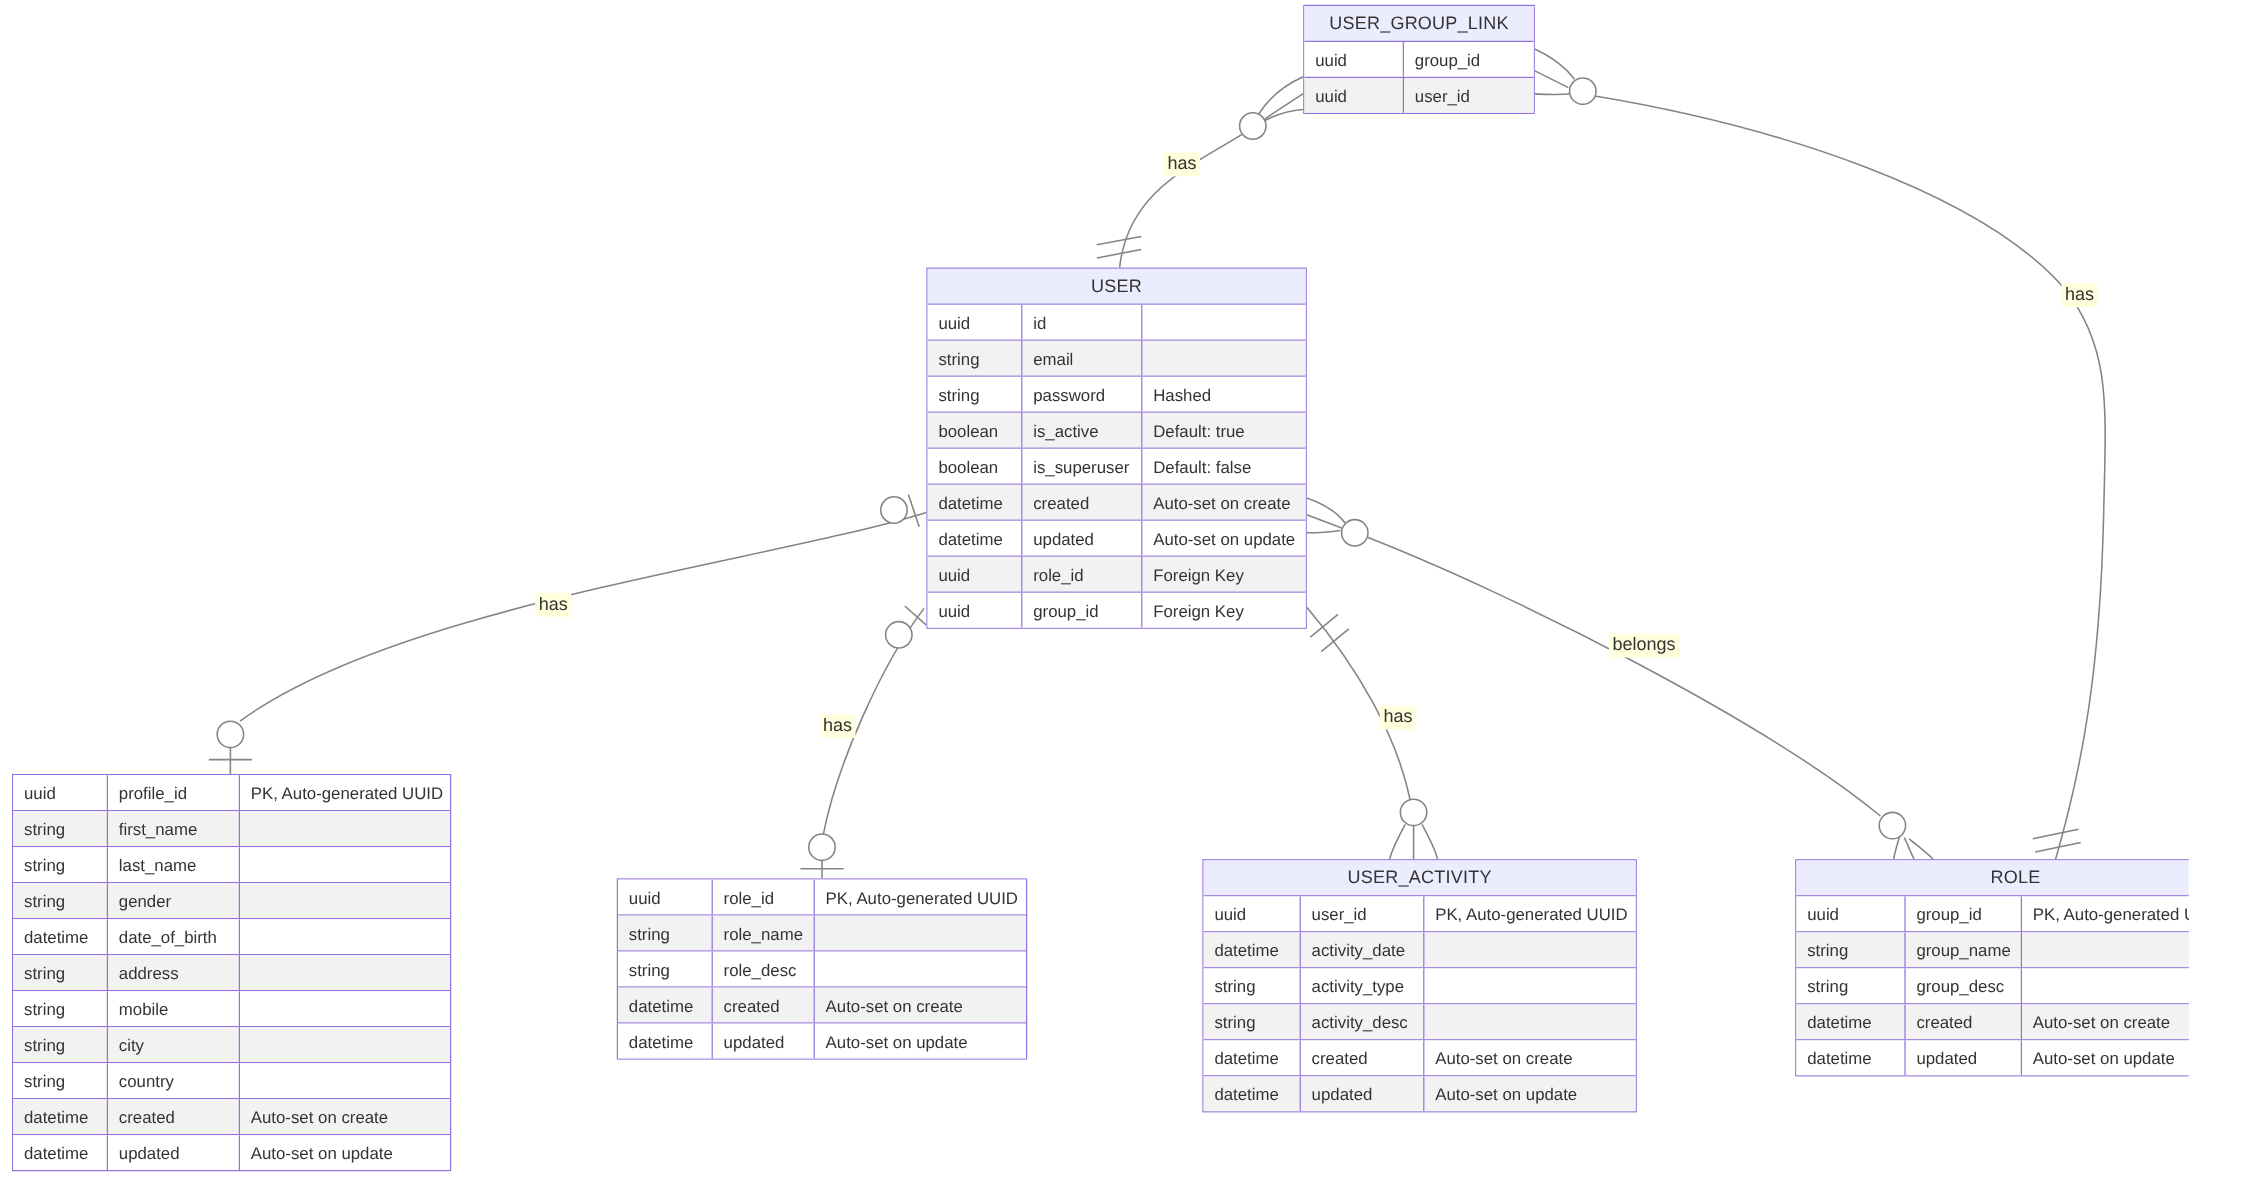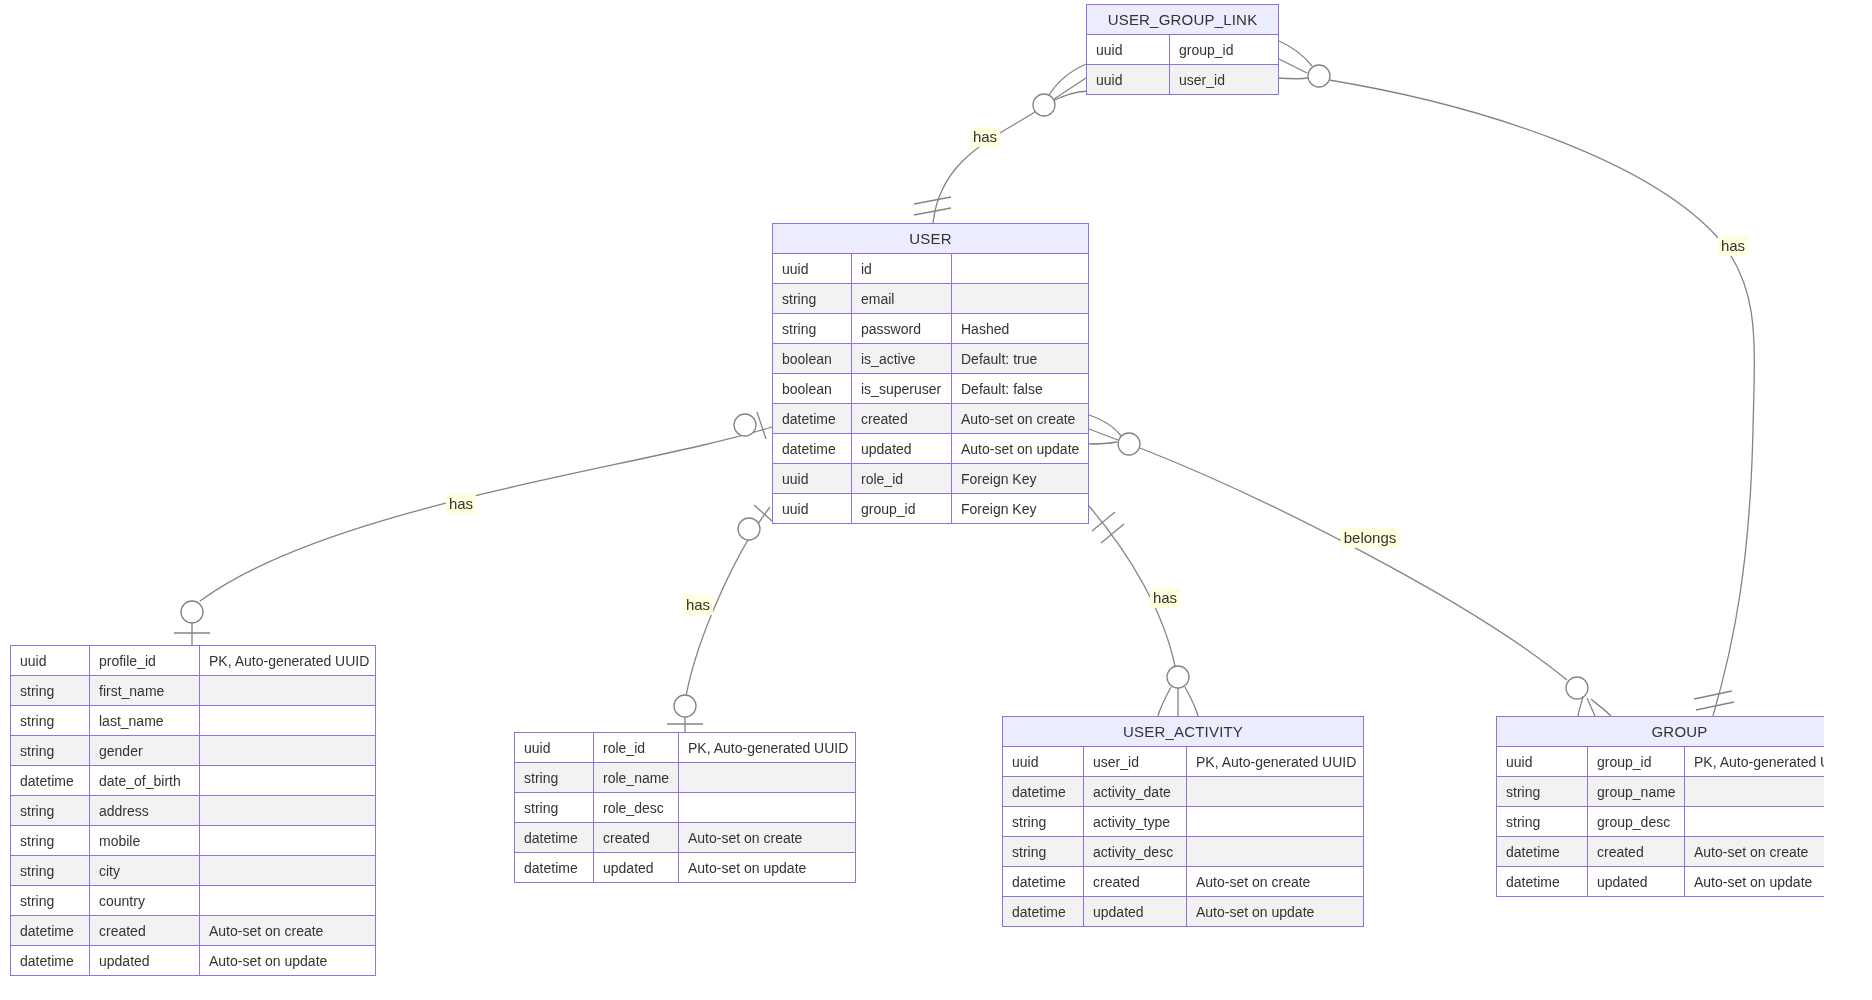--- a/index.html
+++ b/index.html
@@ -273,21 +273,21 @@
         </div>
         <div class="erow" style="grid-template-columns: 80px 103px 1fr;">
           <div class="ecell">datetime</div>
           <div class="ecell">updated</div>
           <div class="ecell">Auto-set on update</div>
         </div>
       </div>
   </div>
 
   <div class="entity" style="left:1496px;top:716px;width:367px">
-    <div class="entity-title">GROUP</div>
+    <div class="entity-title">ROLE</div>
     <div class="rows">
         <div class="erow" style="grid-template-columns: 90px 97px 1fr;">
           <div class="ecell">uuid</div>
           <div class="ecell">group_id</div>
           <div class="ecell">PK, Auto-generated UUID</div>
         </div>
         <div class="erow" style="grid-template-columns: 90px 97px 1fr;">
           <div class="ecell">string</div>
           <div class="ecell">group_name</div>
           <div class="ecell"></div>

